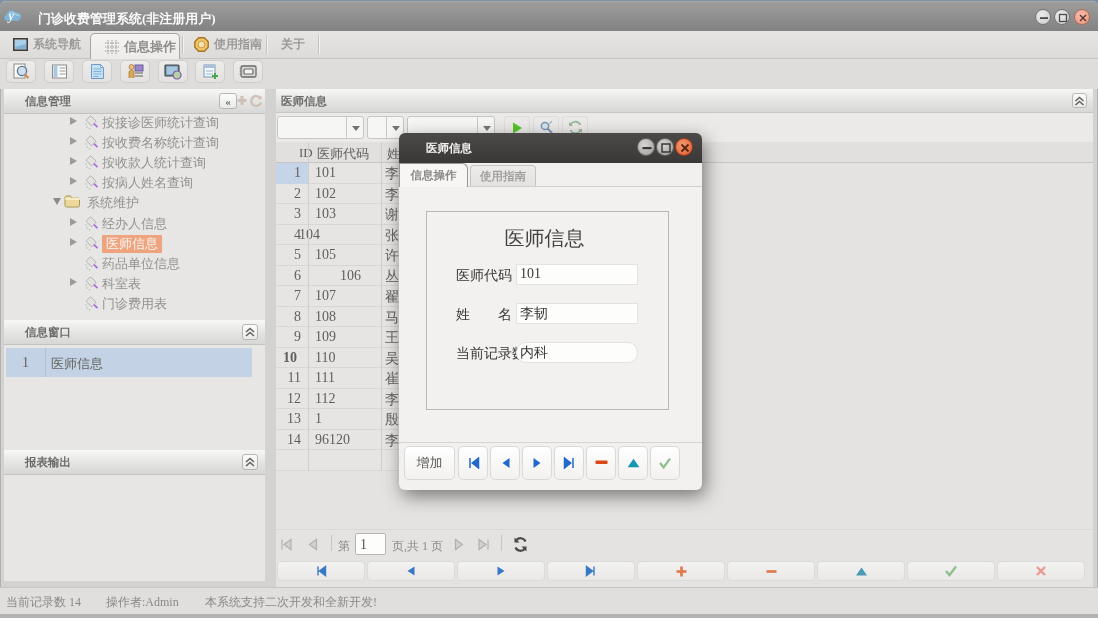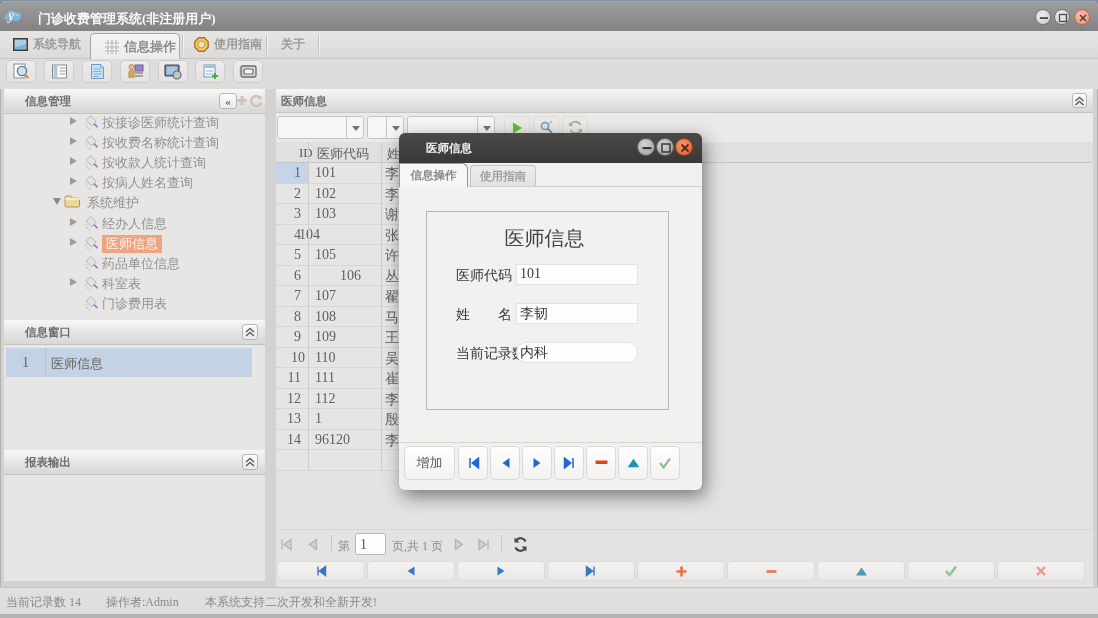--- a/index.html
+++ b/index.html
@@ -464,21 +464,21 @@
             <span class="gcell" style="right:180px;left:auto;">8</span>
             <span class="gcell" style="left:39px;">108</span>
             <span class="gcell" style="left:109px;">马</span>
           </div>
           <div class="grow" style="top:185px;">
             <span class="gcell" style="right:180px;left:auto;">9</span>
             <span class="gcell" style="left:39px;">109</span>
             <span class="gcell" style="left:109px;">王</span>
           </div>
           <div class="grow" style="top:205.5px;">
-            <span class="gcell" style="right:176px;left:auto;">10</span>
+            <span class="gcell" style="right:184px;left:auto;font-weight:bold;">10</span>
             <span class="gcell" style="left:39px;">110</span>
             <span class="gcell" style="left:109px;">吴</span>
           </div>
           <div class="grow" style="top:226px;">
             <span class="gcell" style="right:180px;left:auto;">11</span>
             <span class="gcell" style="left:39px;">111</span>
             <span class="gcell" style="left:109px;">崔</span>
           </div>
           <div class="grow" style="top:246.5px;">
             <span class="gcell" style="right:180px;left:auto;">12</span>

